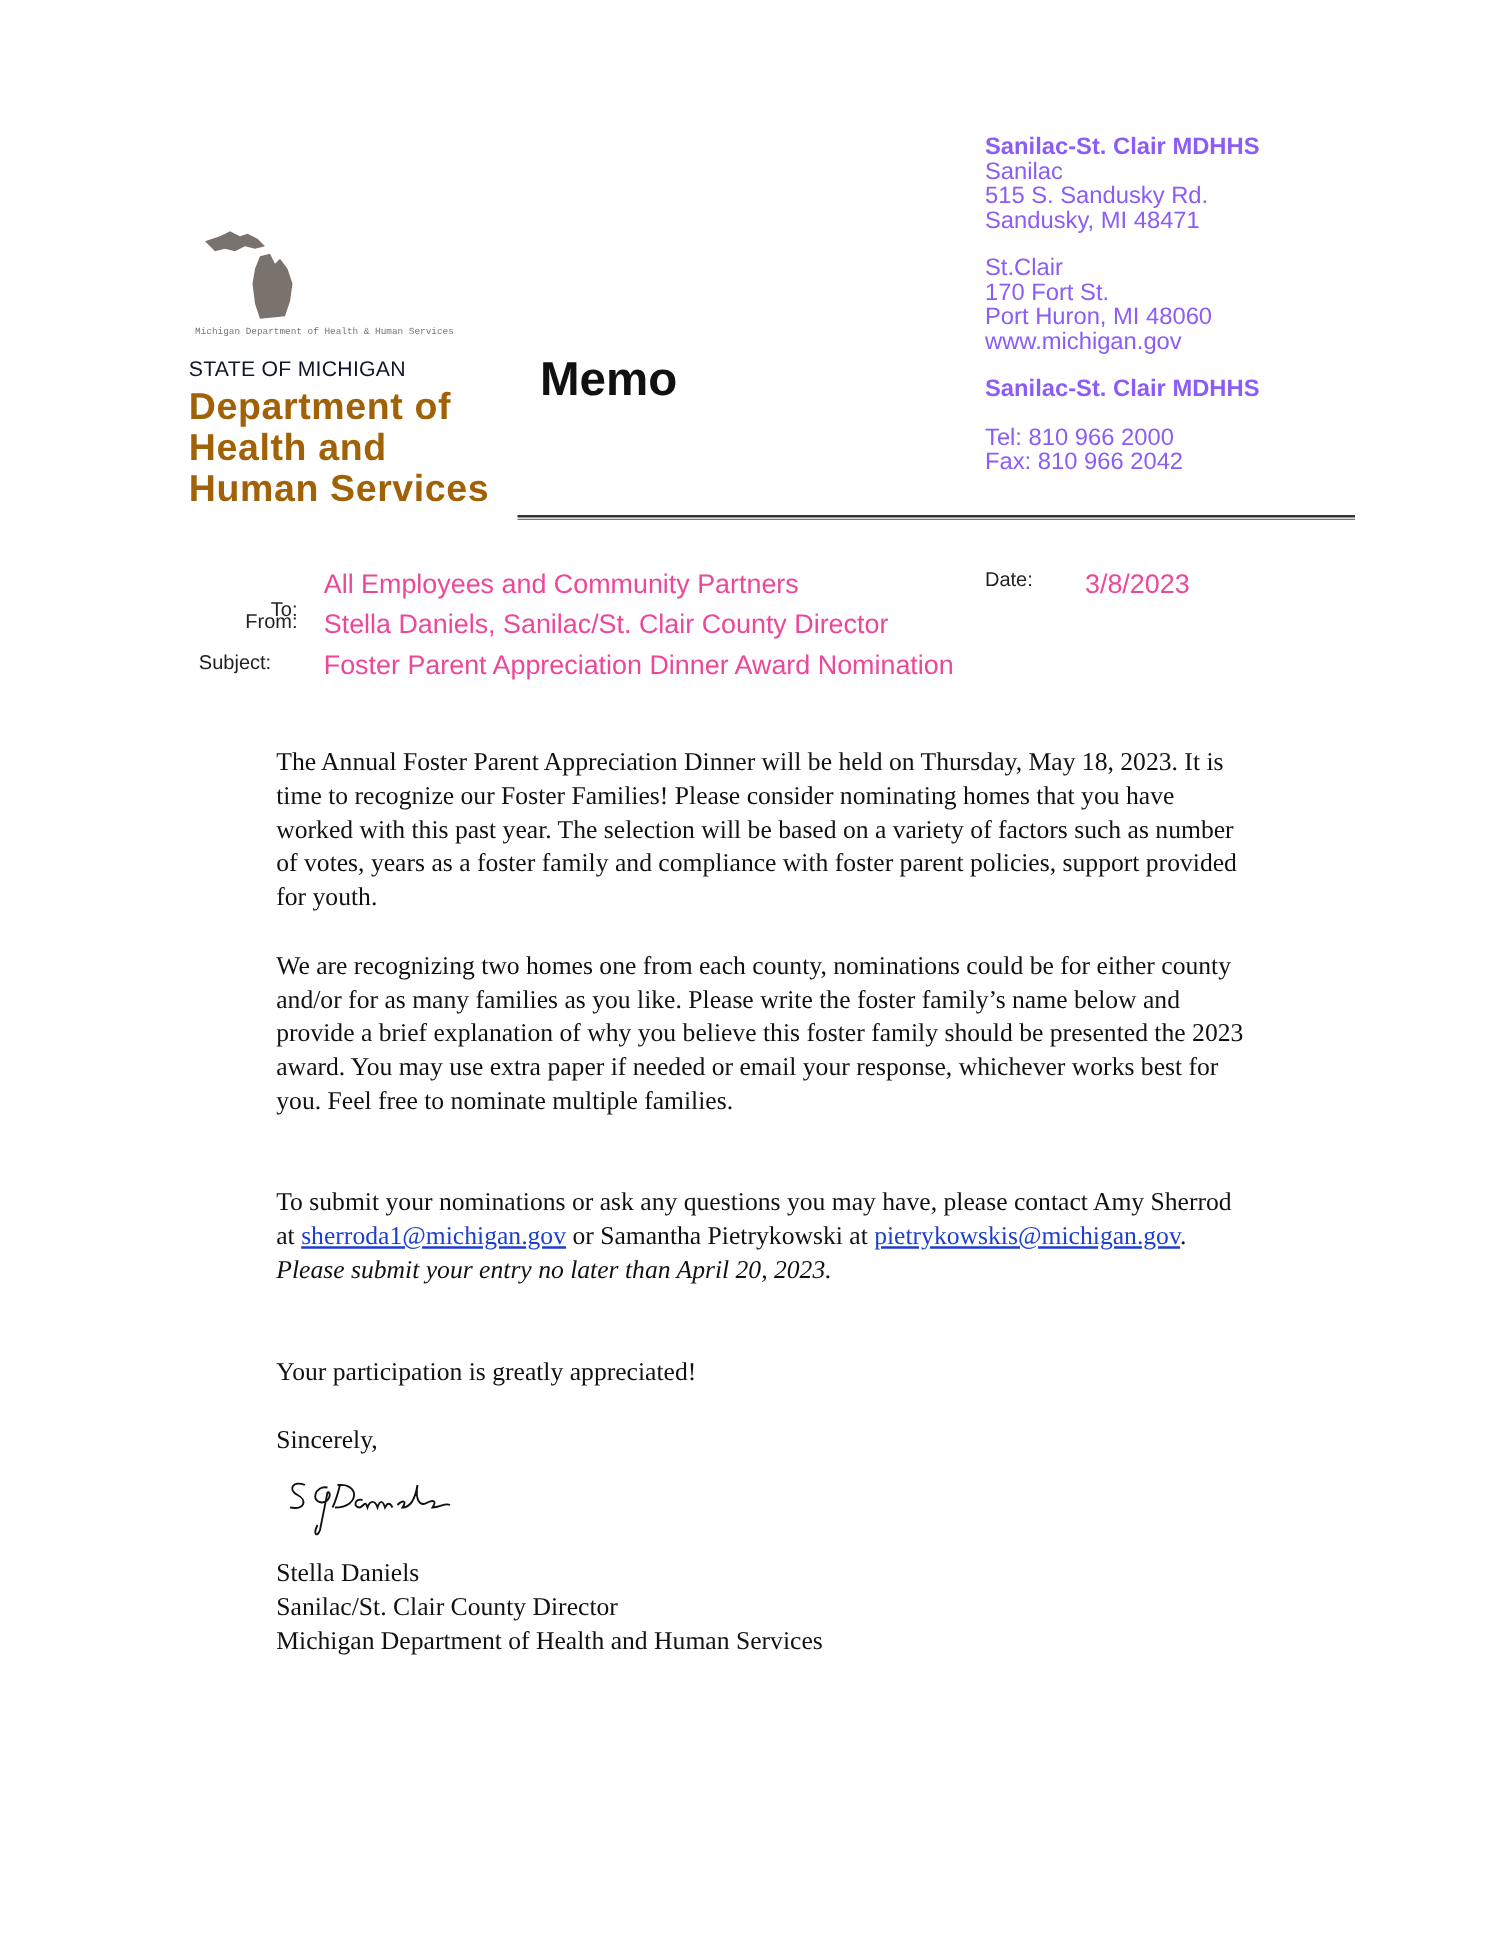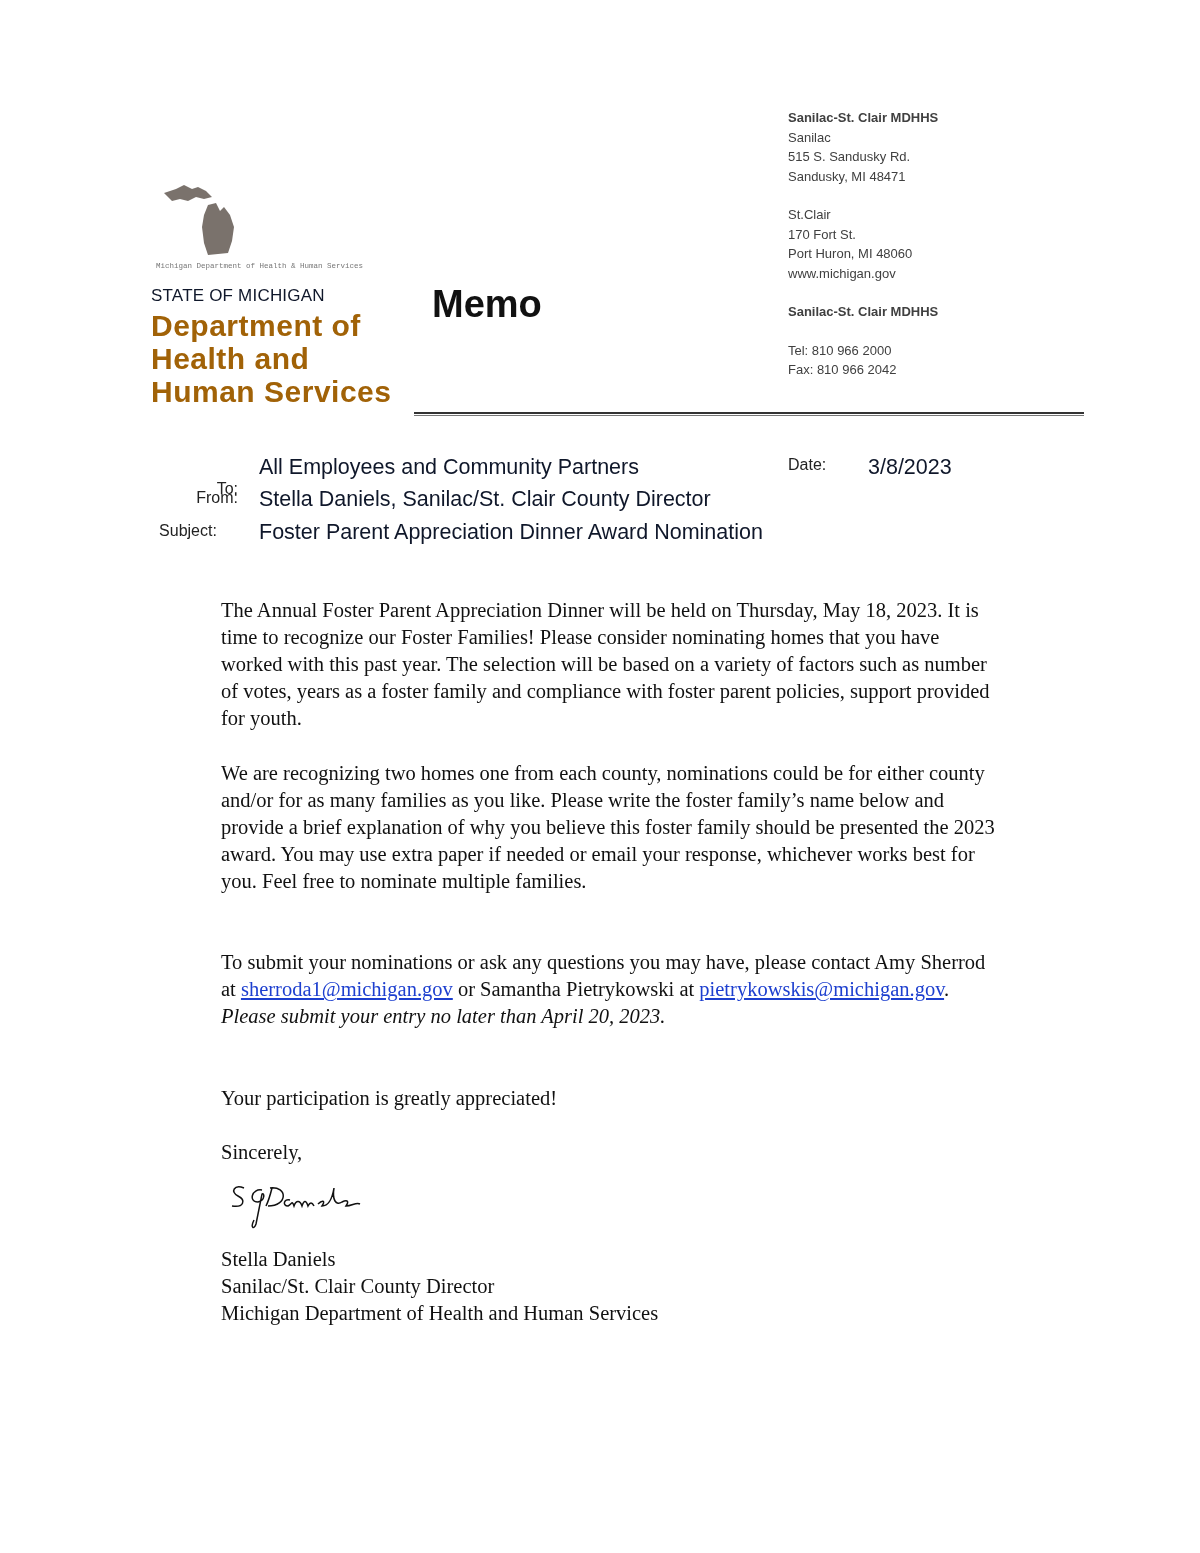--- a/index.html
+++ b/index.html
@@ -12,29 +12,29 @@
   #logo { left: 150px; top: 183px; width: 235px; height: 90px; }
   #logo .word { position: absolute; left: 0; top: 26px; font-family: "Liberation Sans", sans-serif; font-weight: bold; font-size: 52px; letter-spacing: -2px; color: #1a1a1a; line-height: 1; }
   #logo .word .gap { display: inline-block; width: 36px; }
   #logo svg.mi { position: absolute; left: 12px; top: 0; }
   #logo .tag { position: absolute; left: 6px; top: 79px; font-family: Liberation Mono, monospace; font-size: 7.5px; color: #777; white-space: nowrap; }
 
   .state { left: 151px; top: 286px; font-size: 17px; color: #0f172a; letter-spacing: 0.2px; }
   .dept { left: 151px; top: 309px; font-size: 30px; font-weight: bold; line-height: 33px; color: #a16207; letter-spacing: 0.5px; }
   .memo { left: 432px; top: 283px; font-size: 38px; font-weight: bold; color: #111; }
 
-  .addr { left: 788px; top: 108px; font-size: 13px; line-height: 19.5px; color: #404040; }
+  .addr { left: 788px; top: 108px; font-size: 19px; line-height: 19.5px; color: #8b5cf6; }
   .addr .b { font-weight: bold; }
   .addr .blk { margin-bottom: 19px; }
 
   .rule { left: 414px; top: 412px; width: 670px; height: 2px; background: #333; }
   .rule2 { left: 414px; top: 415px; width: 670px; height: 1px; background: #777; }
 
   .hdr-label { font-size: 16px; color: #222; text-align: right; width: 100px; }
-  .hdr-val { font-size: 21.5px; color: #0f172a; }
+  .hdr-val { font-size: 21.5px; color: #ec4899; }
 
   .body { left: 221px; font-size: 20.5px; line-height: 27px; color: #111; width: 780px; }
   .body a { color: #1d3fcf; text-decoration: underline; }
   .body i { font-style: italic; }
 
   .sig { left: 226px; top: 1178px; }
 </style>
 </head>
 <body>
 

